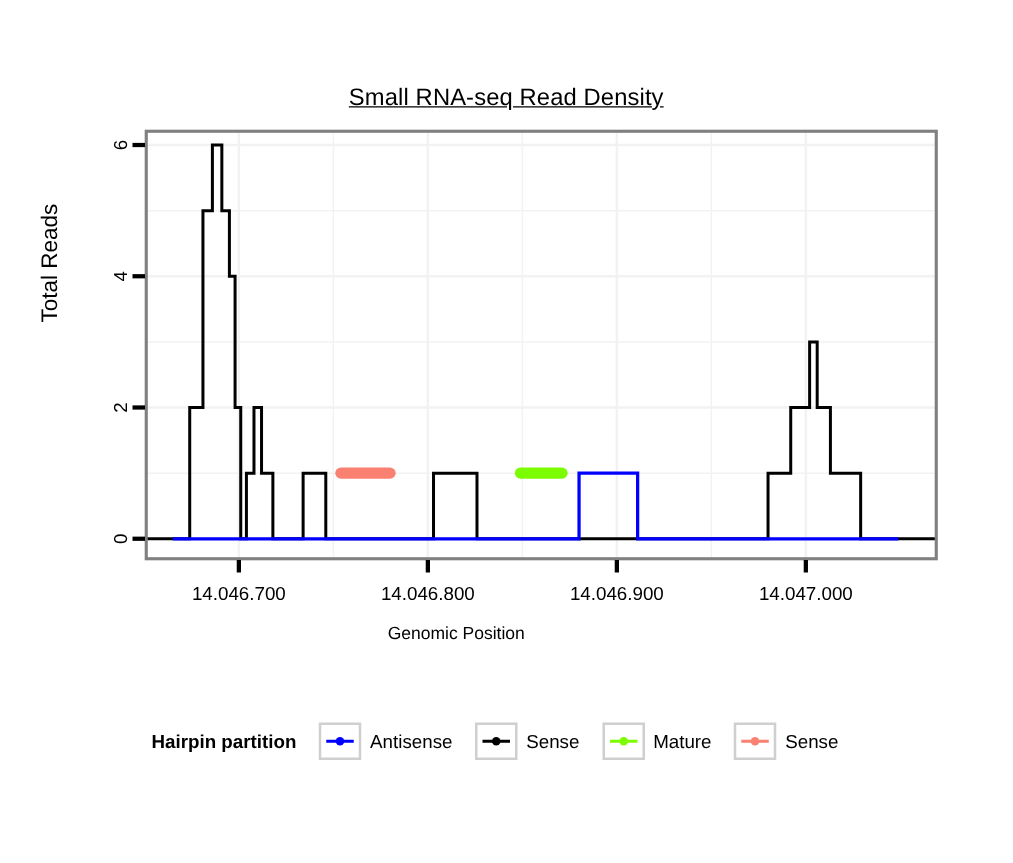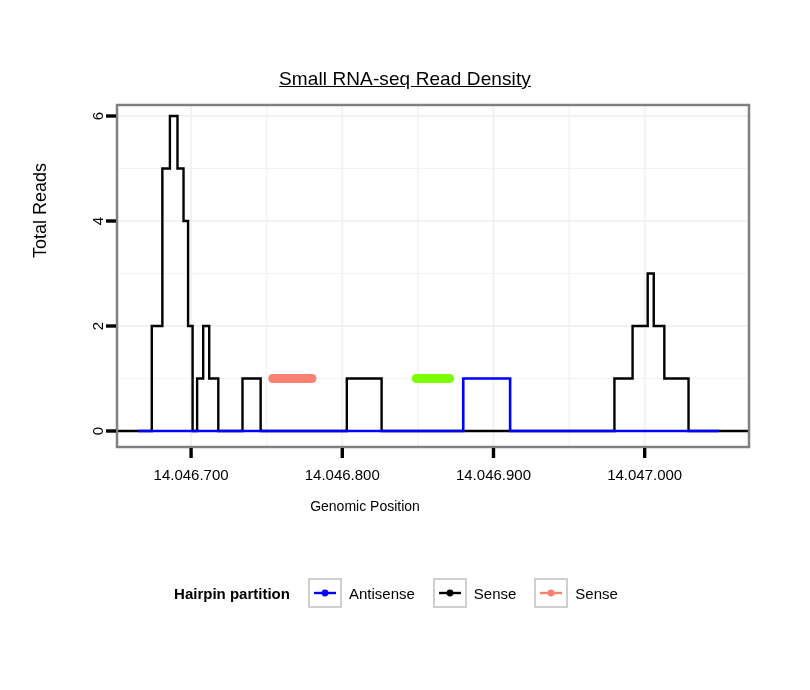--- a/index.html
+++ b/index.html
@@ -106,20 +106,29 @@
             <svg width="24" height="16">
               <line x1="1" y1="8" x2="23" y2="8" stroke="#000000" stroke-width="2.4"></line>
               <circle cx="12" cy="8" r="3.4" fill="#000000"></circle>
             </svg>
           </div>
           <span class="legend-label">Sense</span>
         </div>
         <div class="legend-item">
           <div class="legend-key">
             <svg width="24" height="16">
+              <line x1="1" y1="8" x2="23" y2="8" stroke="#7cfc00" stroke-width="2.4"></line>
+              <circle cx="12" cy="8" r="3.4" fill="#7cfc00"></circle>
+            </svg>
+          </div>
+          <span class="legend-label">Mature</span>
+        </div>
+        <div class="legend-item">
+          <div class="legend-key">
+            <svg width="24" height="16">
               <line x1="1" y1="8" x2="23" y2="8" stroke="#fa8072" stroke-width="2.4"></line>
               <circle cx="12" cy="8" r="3.4" fill="#fa8072"></circle>
             </svg>
           </div>
           <span class="legend-label">Sense</span>
         </div>
       </div>
   </div>
 
 </div>

